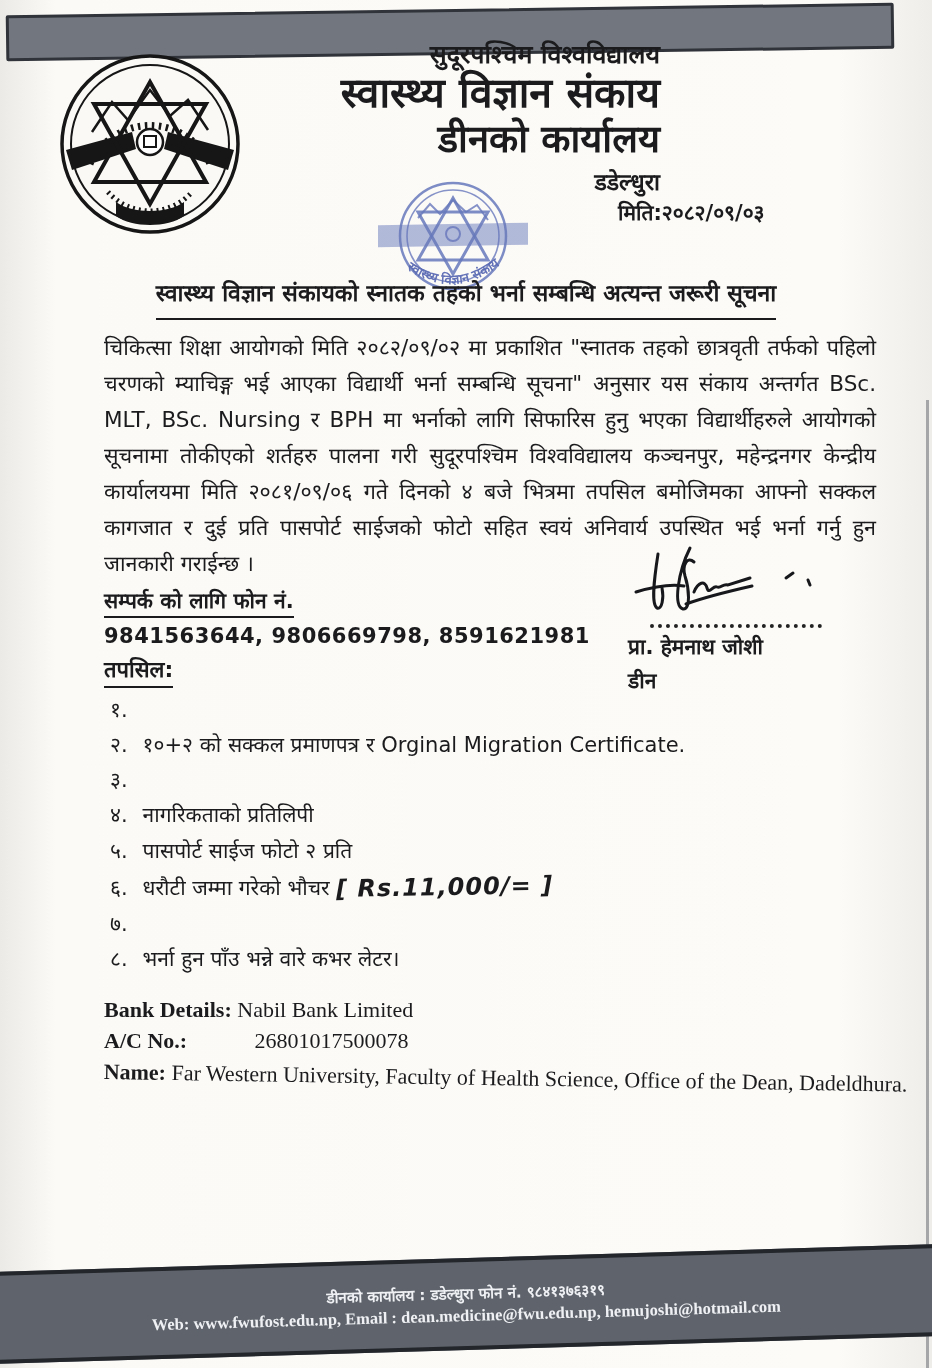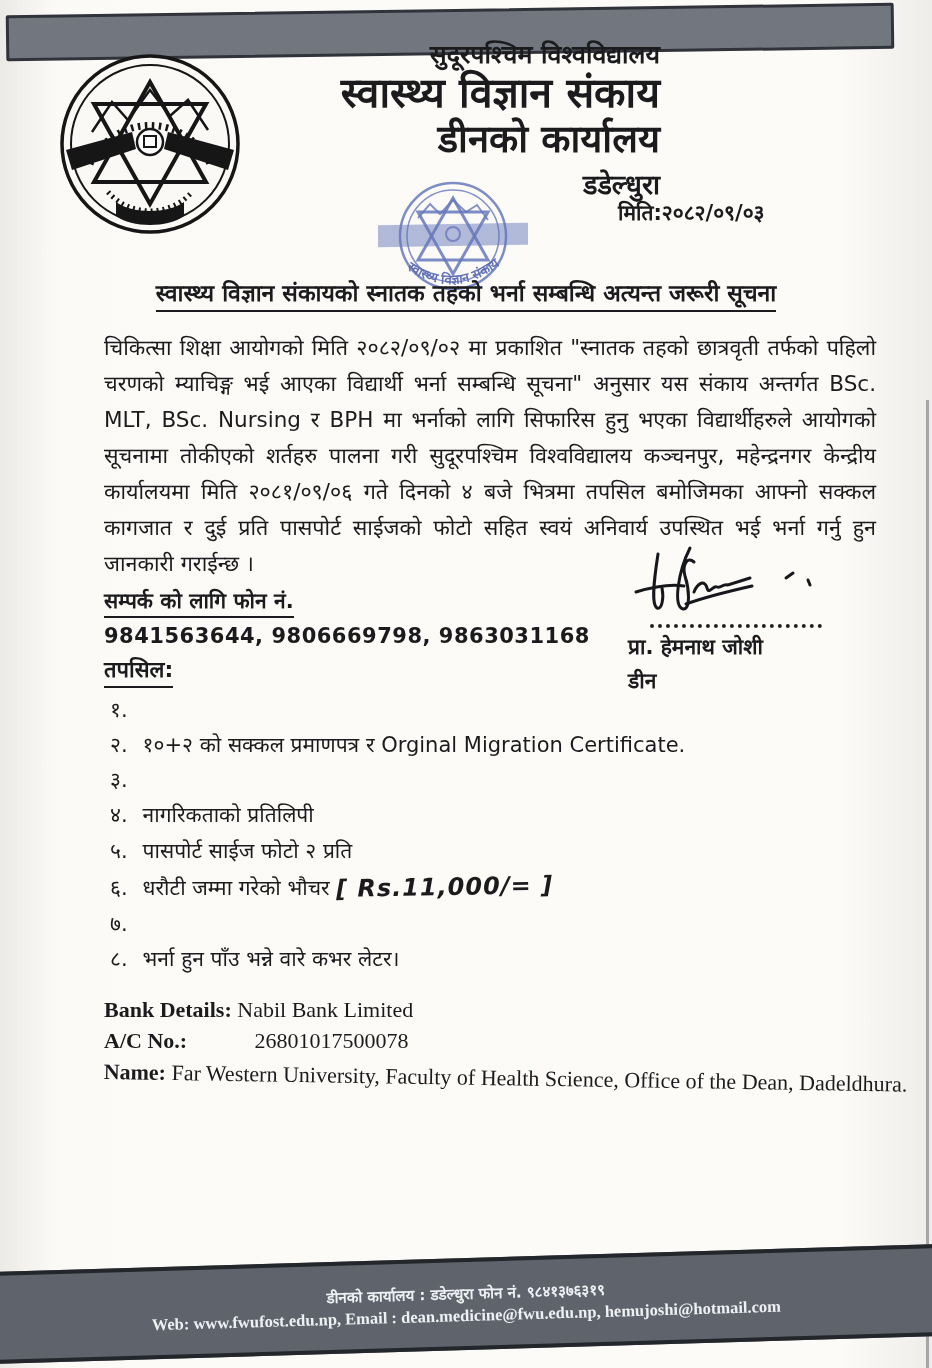--- a/index.html
+++ b/index.html
@@ -12,25 +12,25 @@
     position:absolute;left:6px;top:9px;width:882px;height:40px;
     background:#72777f;border:3px solid #303339;border-radius:2px;
     transform:rotate(-0.8deg);
   }
   .right-edge{position:absolute;right:3px;top:400px;width:3px;height:968px;background:#85878a;opacity:.7;}
   .logo{position:absolute;left:58px;top:52px;width:184px;height:188px;}
   .header-center{position:absolute;left:240px;top:36px;width:420px;text-align:right;z-index:3;font-weight:bold;}
   .hdr-univ{font-size:25px;}
   .hdr-faculty{font-size:41px;line-height:1.15;}
   .hdr-office{font-size:38px;line-height:1.2;}
-  .hdr-place{font-size:27px;margin-top:2px;}
+  .hdr-place{font-size:23px;margin-top:2px;}
   .stamp{position:absolute;left:378px;top:178px;width:150px;height:130px;z-index:2;opacity:.92;}
   .doc-date{position:absolute;left:618px;top:198px;width:280px;font-size:21px;font-weight:700;z-index:3;}
   .notice-title{position:absolute;left:66px;top:276px;width:800px;text-align:center;z-index:3;}
-  .notice-title span{font-size:23px;font-weight:bold;border-bottom:2.5px solid #1b1b1d;padding-bottom:4px;}
+  .notice-title span{font-size:23px;font-weight:bold;border-bottom:2.5px solid #1b1b1d;padding-bottom:12px;}
   .body-para{
     position:absolute;left:104px;top:330px;width:772px;
     font-size:21.5px;line-height:36px;text-align:justify;
   }
   .contact-label{position:absolute;left:104px;top:586px;font-size:21px;font-weight:bold;}
   .contact-label span{border-bottom:2px solid #1b1b1d;padding-bottom:3px;}
   .phones{position:absolute;left:104px;top:624px;font-size:21px;font-weight:600;letter-spacing:.5px;}
   .sig-block{position:absolute;left:628px;top:544px;width:215px;text-align:left;}
   .sig-scrawl{width:210px;height:80px;}
   .sig-dots{width:172px;margin:-6px auto 4px auto;border-bottom:4px dotted #222;height:2px;}
@@ -108,21 +108,21 @@
 
   <div class="notice-title">
     <span>स्वास्थ्य विज्ञान संकायको स्नातक तहको भर्ना सम्बन्धि अत्यन्त जरूरी सूचना</span>
   </div>
 
   <div class="body-para">चिकित्सा शिक्षा आयोगको मिति २०८२/०९/०२ मा प्रकाशित "स्नातक तहको छात्रवृती तर्फको पहिलो चरणको म्याचिङ्ग भई आएका विद्यार्थी भर्ना सम्बन्धि सूचना" अनुसार यस संकाय अन्तर्गत BSc. MLT, BSc. Nursing र BPH मा भर्नाको लागि सिफारिस हुनु भएका विद्यार्थीहरुले आयोगको सूचनामा तोकीएको शर्तहरु पालना गरी सुदूरपश्चिम विश्वविद्यालय कञ्चनपुर, महेन्द्रनगर केन्द्रीय कार्यालयमा मिति २०८१/०९/०६ गते दिनको ४ बजे भित्रमा तपसिल बमोजिमका आफ्नो सक्कल कागजात र दुई प्रति पासपोर्ट साईजको फोटो सहित स्वयं अनिवार्य उपस्थित भई भर्ना गर्नु हुन जानकारी गराईन्छ ।</div>
 
   <div class="contact-label">
     <span>सम्पर्क को लागि फोन नं.</span>
   </div>
-  <div class="phones">9841563644, 9806669798, 9863031168</div>
+  <div class="phones">9841563644, 9806669798, 8591621981</div>
 
   <div class="sig-block">
     <svg class="sig-scrawl" viewBox="0 0 210 80">
       <g fill="none" stroke="#17181c" stroke-width="3" stroke-linecap="round">
         <path d="M8 48 C28 42 44 40 56 42"></path>
         <path d="M30 10 C26 36 23 60 29 64 C34 66 36 54 34 44"></path>
         <path d="M62 4 C50 28 45 62 55 65 C63 66 61 44 57 32 C54 21 59 12 66 18"></path>
         <path d="M66 48 C70 38 77 36 79 44 C81 51 85 41 89 43 C93 45 95 39 100 41 L122 34"></path>
         <path d="M58 60 C80 52 102 47 124 42"></path>
         <path d="M158 34 L165 29"></path>

